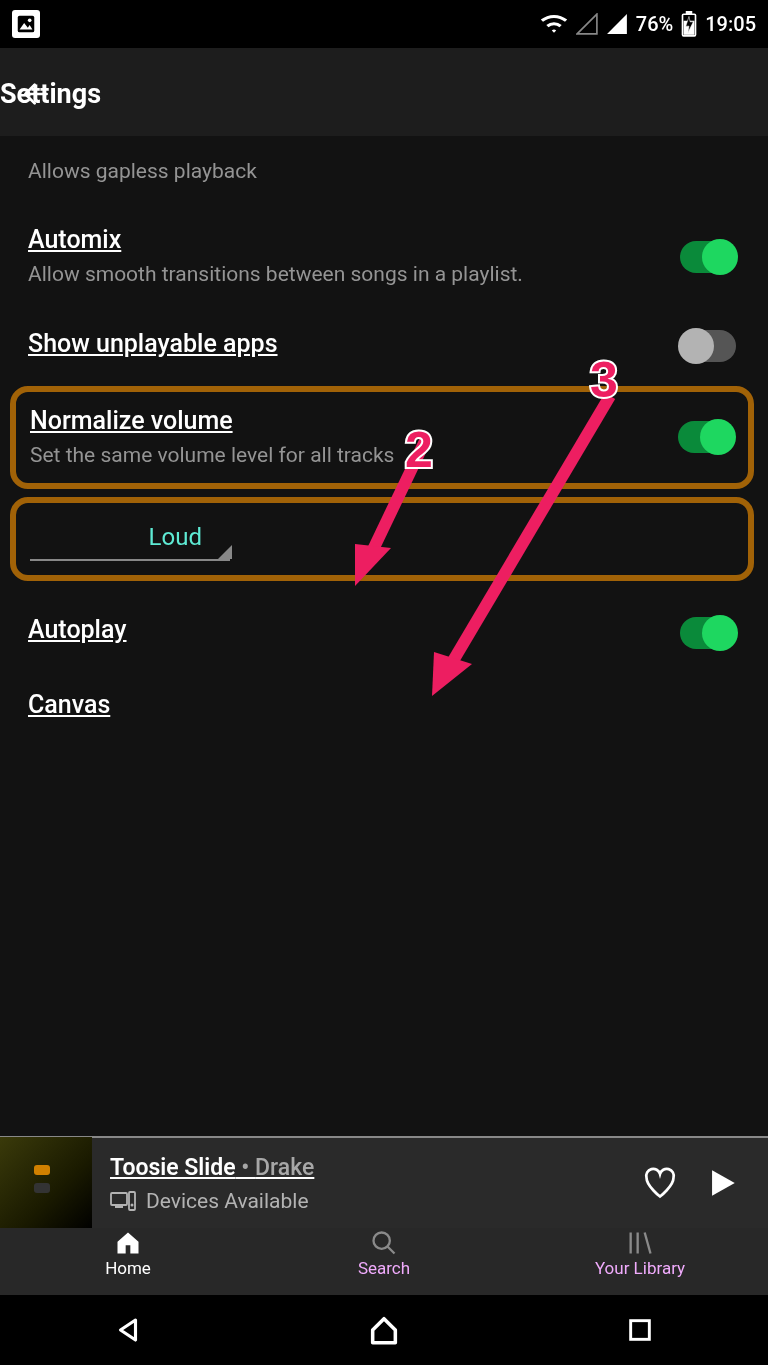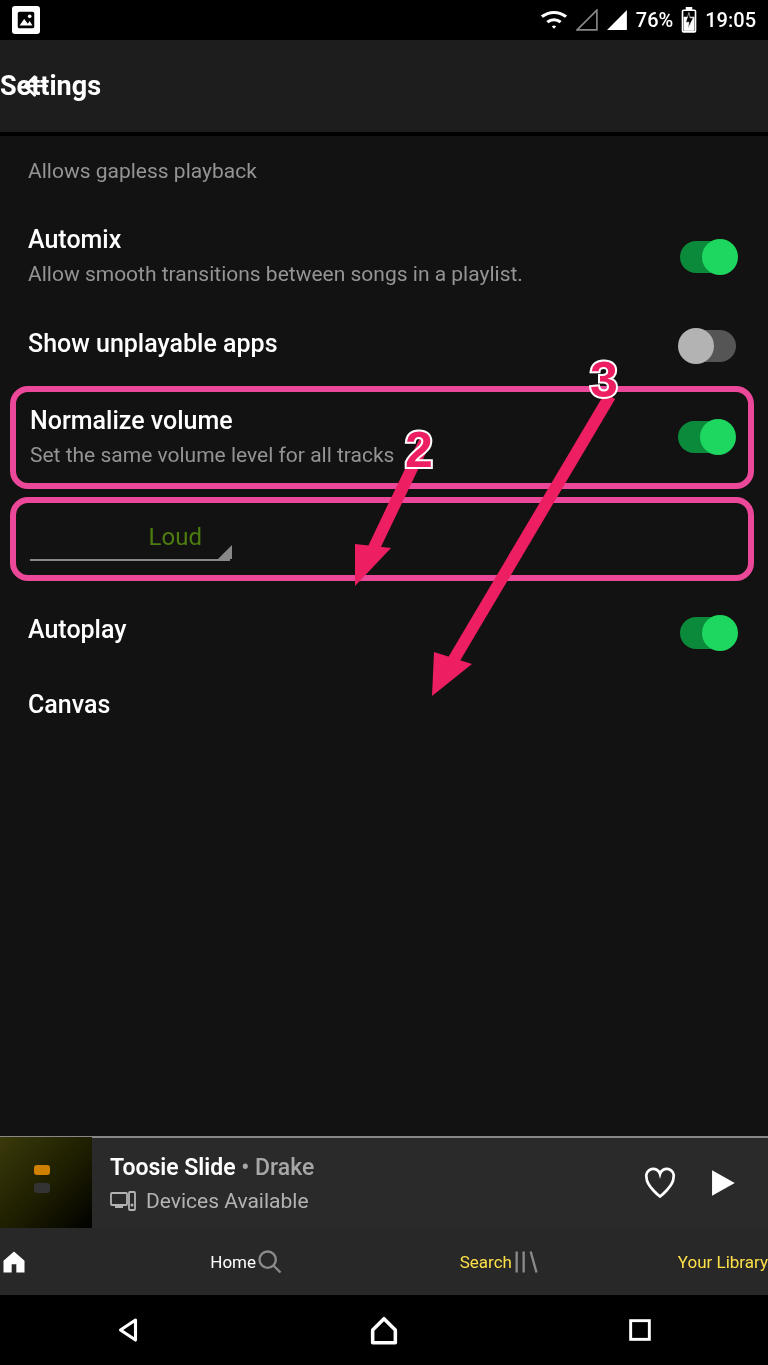--- a/index.html
+++ b/index.html
@@ -1,75 +1,75 @@
 <!DOCTYPE html>
 <html><head>
 <meta charset="utf-8">
 <style>
 * { margin:0; padding:0; box-sizing:border-box; font-family:-apple-system,BlinkMacSystemFont,"Segoe UI",Roboto,Helvetica,Arial,sans-serif; -webkit-font-smoothing:antialiased; }
 html,body { width:768px; height:1365px; background:#000; color:#fff; overflow:hidden; }
 
 
-.status { height:40px; display:flex; align-items:center; justify-content:space-between; padding:0 12px; background:#000; font-size:20px; }
+.status { height:48px; display:flex; align-items:center; justify-content:space-between; padding:0 12px; background:#000; font-size:20px; }
 .status .left, .status .right { display:flex; align-items:center; gap:8px; }
 .status .pic-icon { width:28px; height:28px; background:#fff; border-radius:3px; display:flex; align-items:center; justify-content:center; }
 .status .pic-icon svg { width:22px; height:22px; }
 .status .right span { font-weight:500; }
 
 
 .header { height:92px; background:#1d1d1d; display:flex; align-items:center; position:relative; }
 .header .back { position:absolute; left:14px; width:44px; height:44px; display:flex; align-items:center; justify-content:center; cursor:pointer; }
 .header .title { width:100%; font-size:27px; font-weight:700; }
 
 
 .list { position:absolute; top:136px; left:0; right:0; bottom:229px; overflow:hidden; background:#121212; }
 .list .inner { position:absolute; top:-40px; left:0; right:4px; padding:0 28px; }
 .row { display:flex; align-items:center; justify-content:space-between; padding:26px 0 14px; gap:20px; }
 .row .text { flex:1; }
-.row .label { font-size:25px; font-weight:500; color:#fff; margin-bottom:6px; }
+.row .label { font-size:25px; font-weight:500; color:#fff; margin-bottom:6px;text-decoration:underline; }
 .row .desc { font-size:21px; color:#949494; line-height:1.35; }
 .row .desc .etag { display:inline-block; background:#555; color:#ddd; font-size:15px; font-weight:700; padding:1px 4px; border-radius:2px; vertical-align:middle; }
 
 .toggle { width:56px; height:32px; border-radius:16px; position:relative; flex-shrink:0; cursor:pointer; }
 .toggle.on { background:#0a8a3a; }
 .toggle.on::after { content:''; position:absolute; right:-2px; top:-2px; width:36px; height:36px; background:#1ed760; border-radius:50%; }
 .toggle.off { background:#555; }
 .toggle.off::after { content:''; position:absolute; left:-2px; top:-2px; width:36px; height:36px; background:#b3b3b3; border-radius:50%; }
 
 
-.highlight { border:6px solid #ec4899; border-radius:18px; padding:10px 14px; margin:8px -18px; position:relative; }
+.highlight { border:6px solid #a16207; border-radius:18px; padding:10px 14px; margin:8px -18px; position:relative; }
 .highlight .row { padding:4px 0; }
 
 
-.volume-select { width:200px; display:flex; flex-direction:column; align-items:flex-end; font-size:24px; color:#4d7c0f; position:relative; flex-shrink:0; }
+.volume-select { width:200px; display:flex; flex-direction:column; align-items:flex-end; font-size:24px; color:#5eead4; position:relative; flex-shrink:0; }
 .volume-select .val { padding:6px 28px 8px 10px; }
 .volume-select .line { width:100%; height:2px; background:#888; }
 .volume-select .tri { position:absolute; right:-2px; bottom:2px; width:0; height:0; border-left:14px solid transparent; border-bottom:14px solid #888; }
 
 
 .annot { position:absolute; }
 .num { font-family:Arial,sans-serif; font-size:50px; font-weight:900; color:#ed1e61; -webkit-text-stroke:4px #fff; paint-order:stroke fill; }
 
 
 .now { position:absolute; left:0; right:0; bottom:137px; height:92px; background:#2a2a2a; display:flex; align-items:center; gap:18px; padding-right:24px; border-top:2px solid #888; }
 .now .art { width:92px; height:92px; background:linear-gradient(135deg, #3a3a0a 0%, #1a1a00 60%, #000 100%); position:relative; }
 .now .art::after { content:''; position:absolute; left:34px; top:28px; width:16px; height:10px; background:#d08000; border-radius:3px; box-shadow:0 18px 0 #333; }
 .now .meta { flex:1; }
-.now .song { font-size:23px; font-weight:600; color:#fff; }
+.now .song { font-size:23px; font-weight:600; color:#fff;text-decoration:underline; }
 .now .song .artist { color:#a7a7a7; font-weight:500; }
 .now .devices { font-size:21px; color:#b3b3b3; margin-top:8px; display:flex; align-items:center; gap:10px; }
 .now .heart, .now .play { width:44px; height:44px; display:flex; align-items:center; justify-content:center; cursor:pointer; }
 
 
 .nav { position:absolute; left:0; right:0; bottom:70px; height:67px; background:#282828; display:flex; }
-.nav .tab { flex:1; display:flex; align-items:center; justify-content:space-between; cursor:pointer; }
+.nav .tab { flex:1; display:flex; flex-direction:column; align-items:center; justify-content:flex-start; cursor:pointer; }
 .nav .tab .icon { height:30px; display:flex; align-items:center; }
 .nav .tab .lbl { font-size:17px; }
 .nav .tab.active { color:#fff; }
-.nav .tab.inactive { color:#fde047; }
+.nav .tab.inactive { color:#f0abfc; }
 
 
 .anav { position:absolute; left:0; right:0; bottom:0; height:70px; background:#000; display:flex; align-items:center; justify-content:space-around; }
 .anav div { width:40px; height:40px; display:flex; align-items:center; justify-content:center; cursor:pointer; }
 
 svg { display:block; }
 </style>
 </head>
 <body>
 

